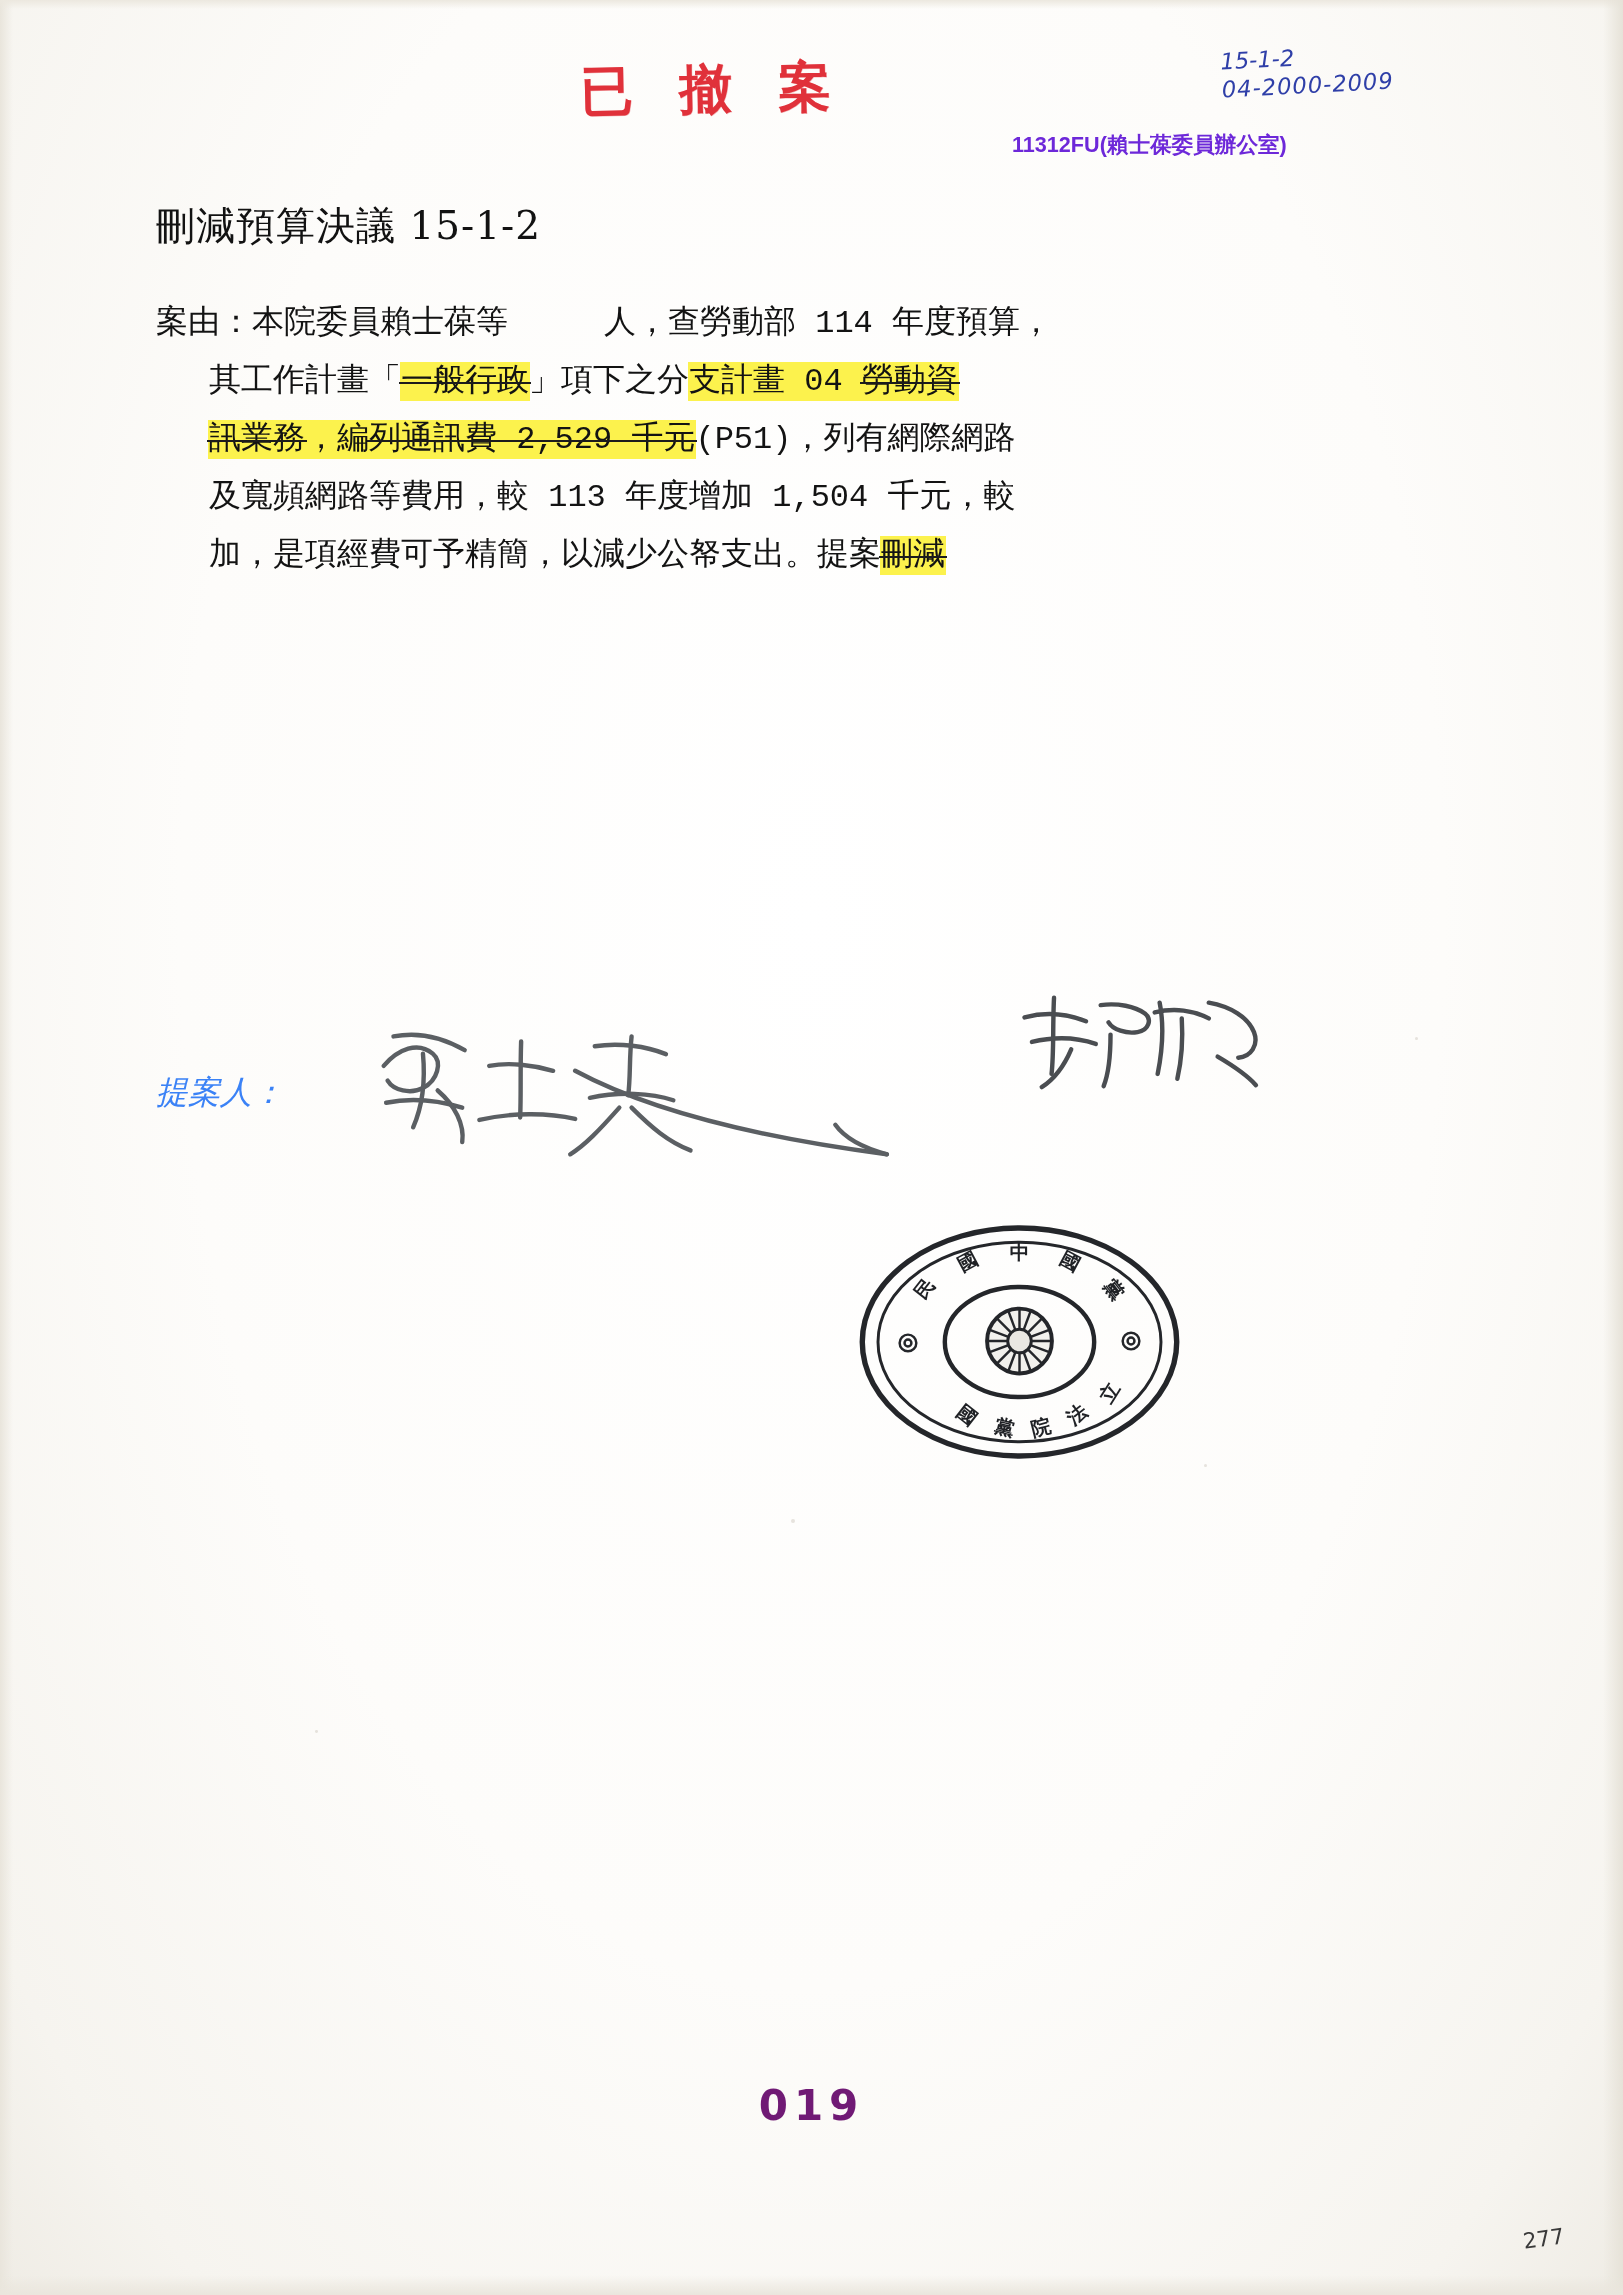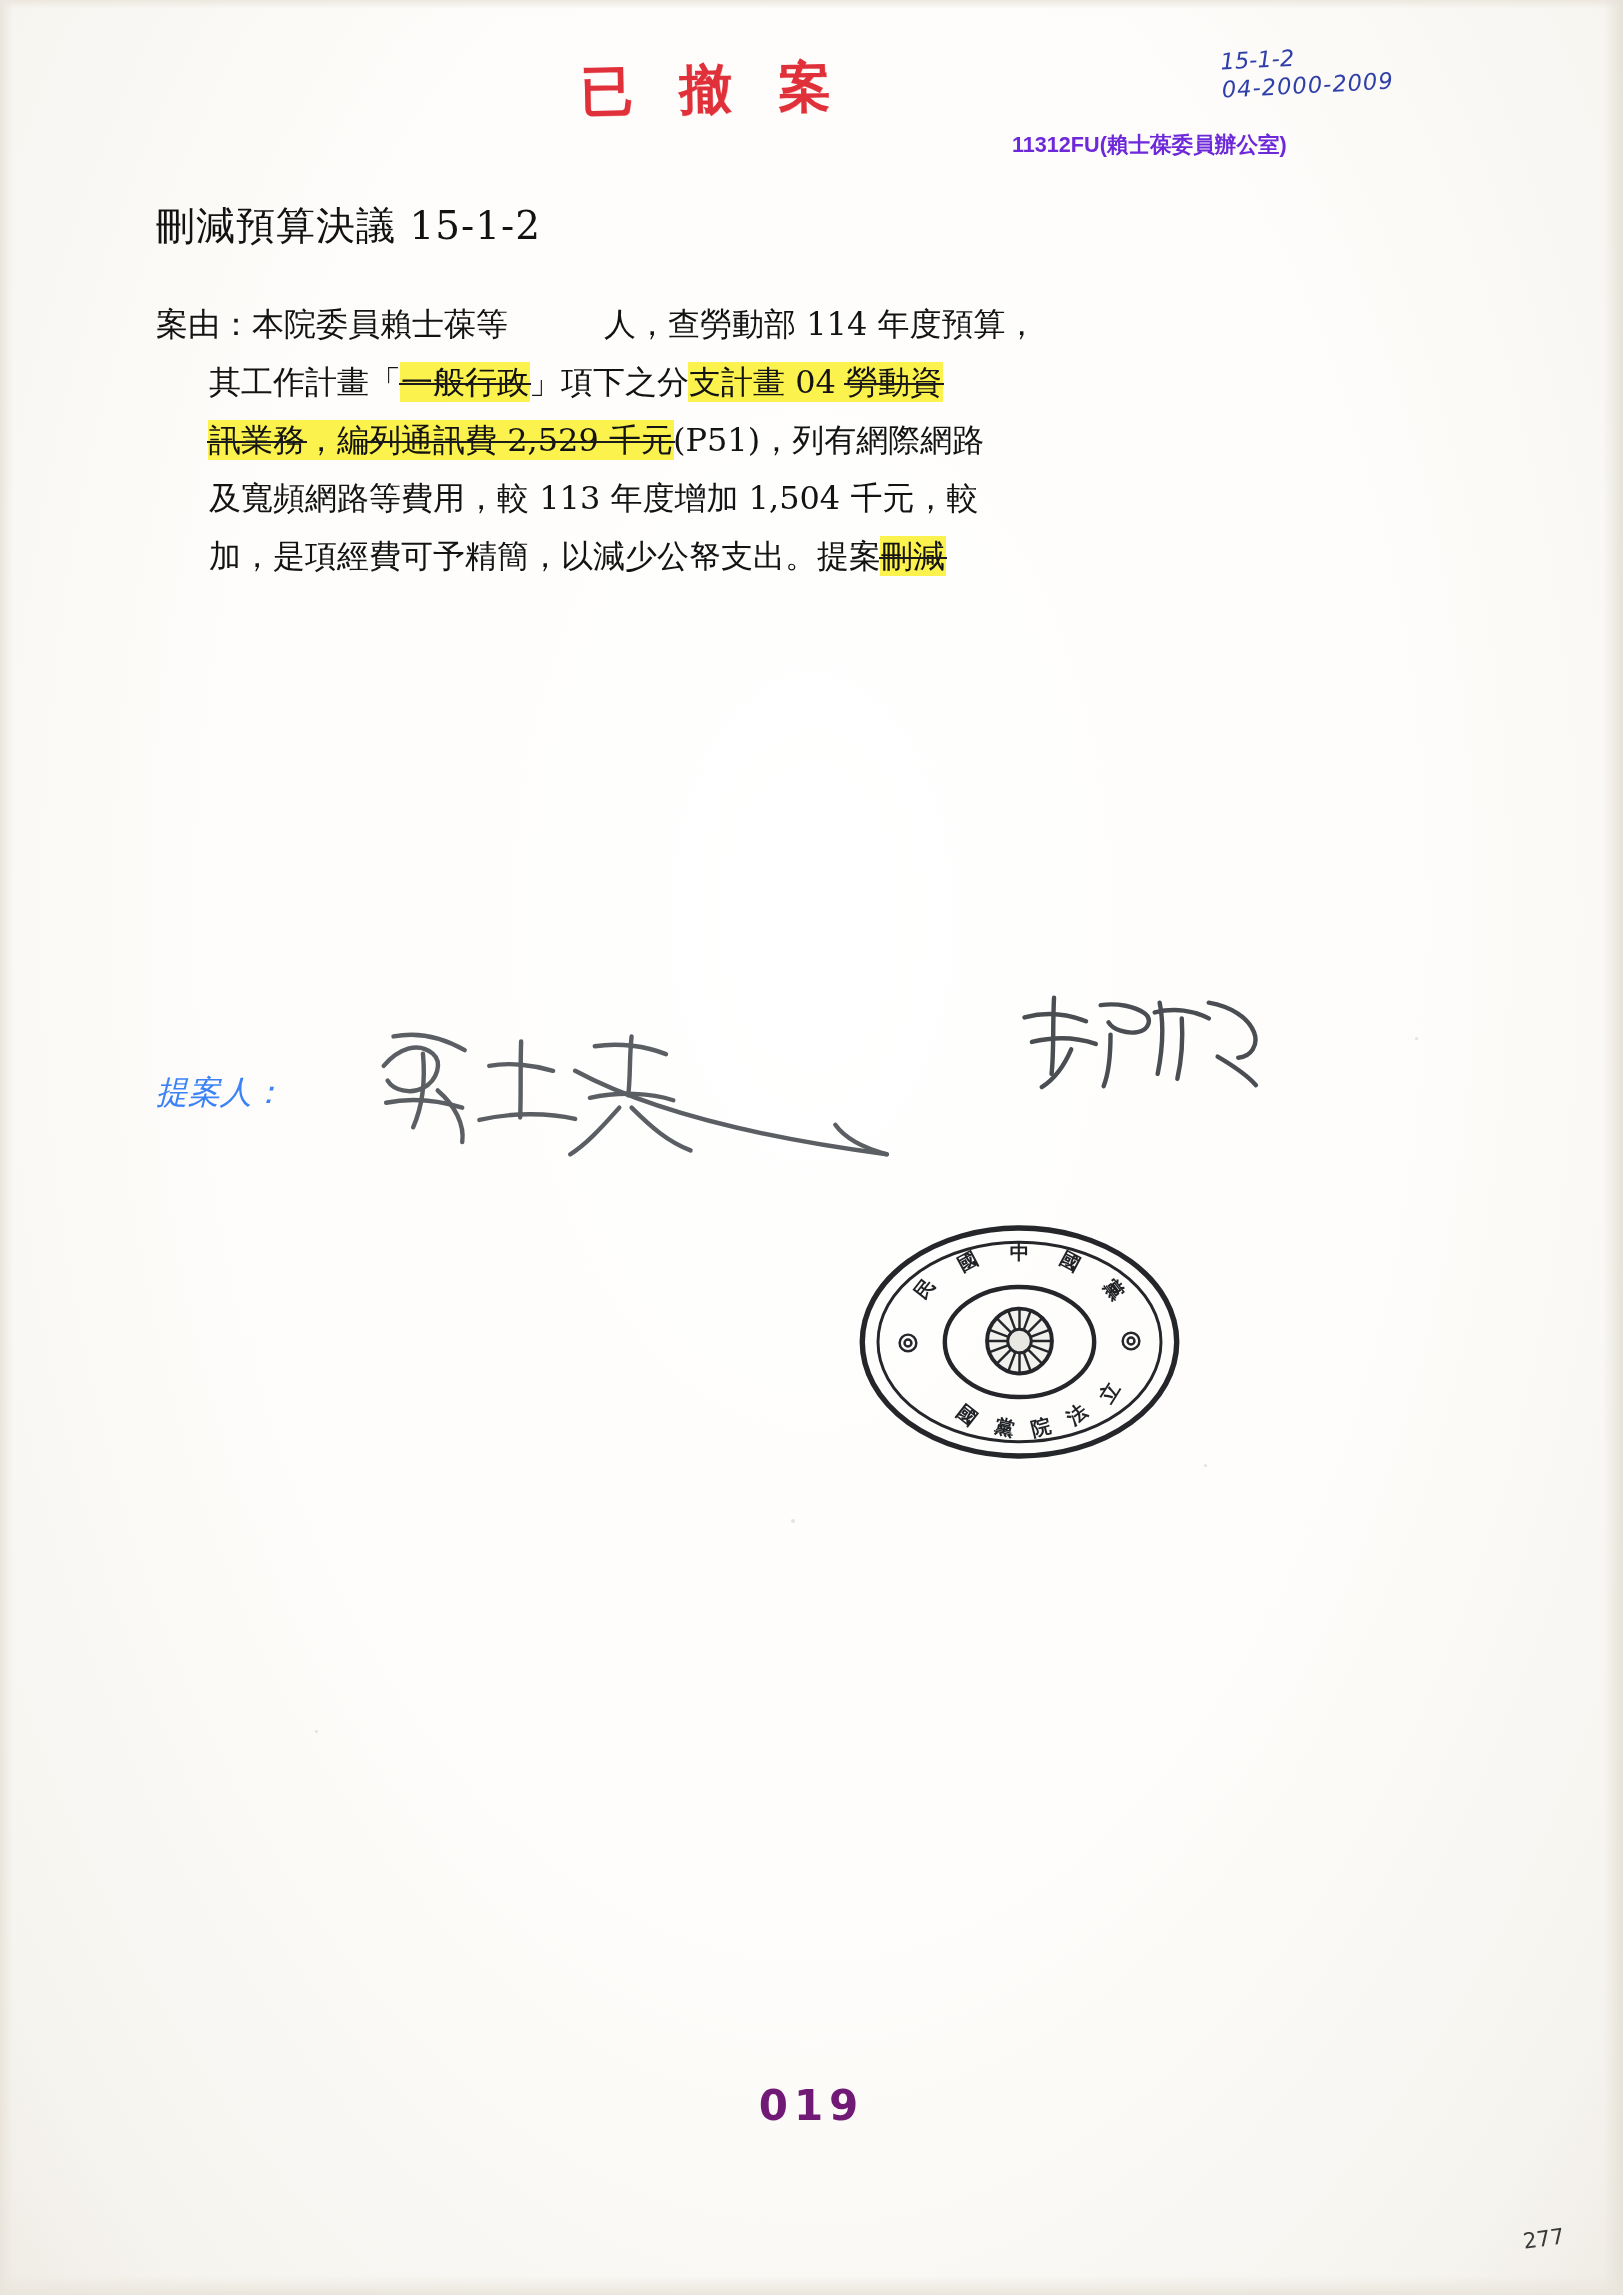--- a/index.html
+++ b/index.html
@@ -104,20 +104,21 @@
 
   
   #body-block {
     position: absolute;
     left: 156px;
     top: 295px;
     width: 1238px;
     font-size: 32px;
     line-height: 58px;
     color: #131313;
+    font-family: Liberation Mono, monospace;
   }
   .body-line {
     white-space: nowrap;
     height: 58px;
   }
   .indent {
     display: inline-block;
     width: 53px;
   }
   .hl {

